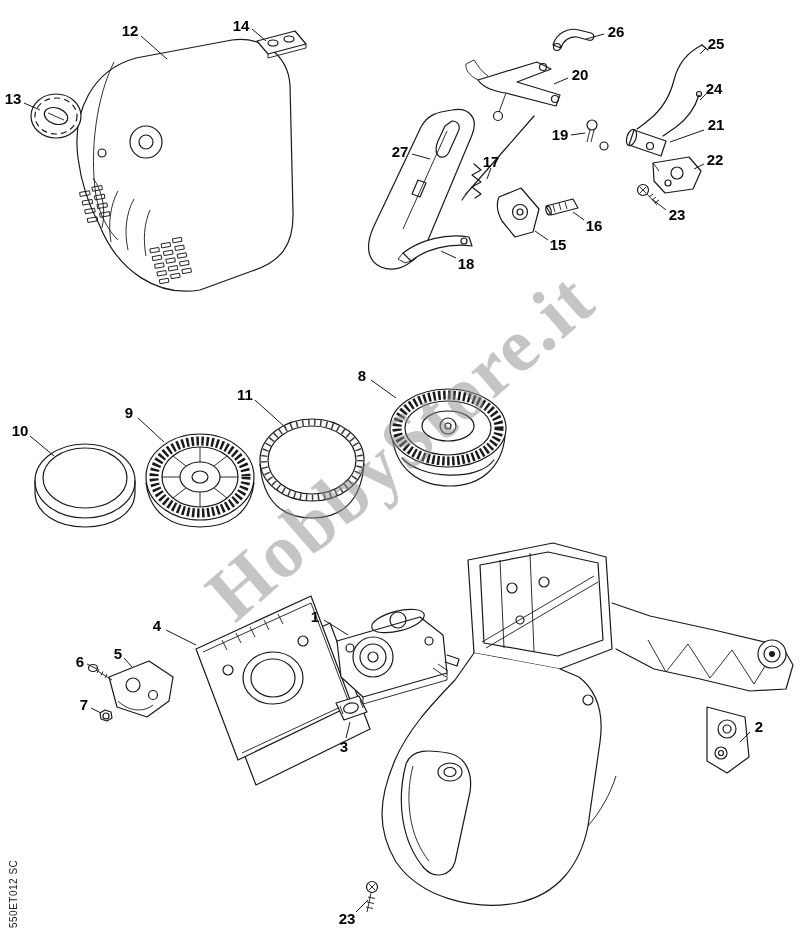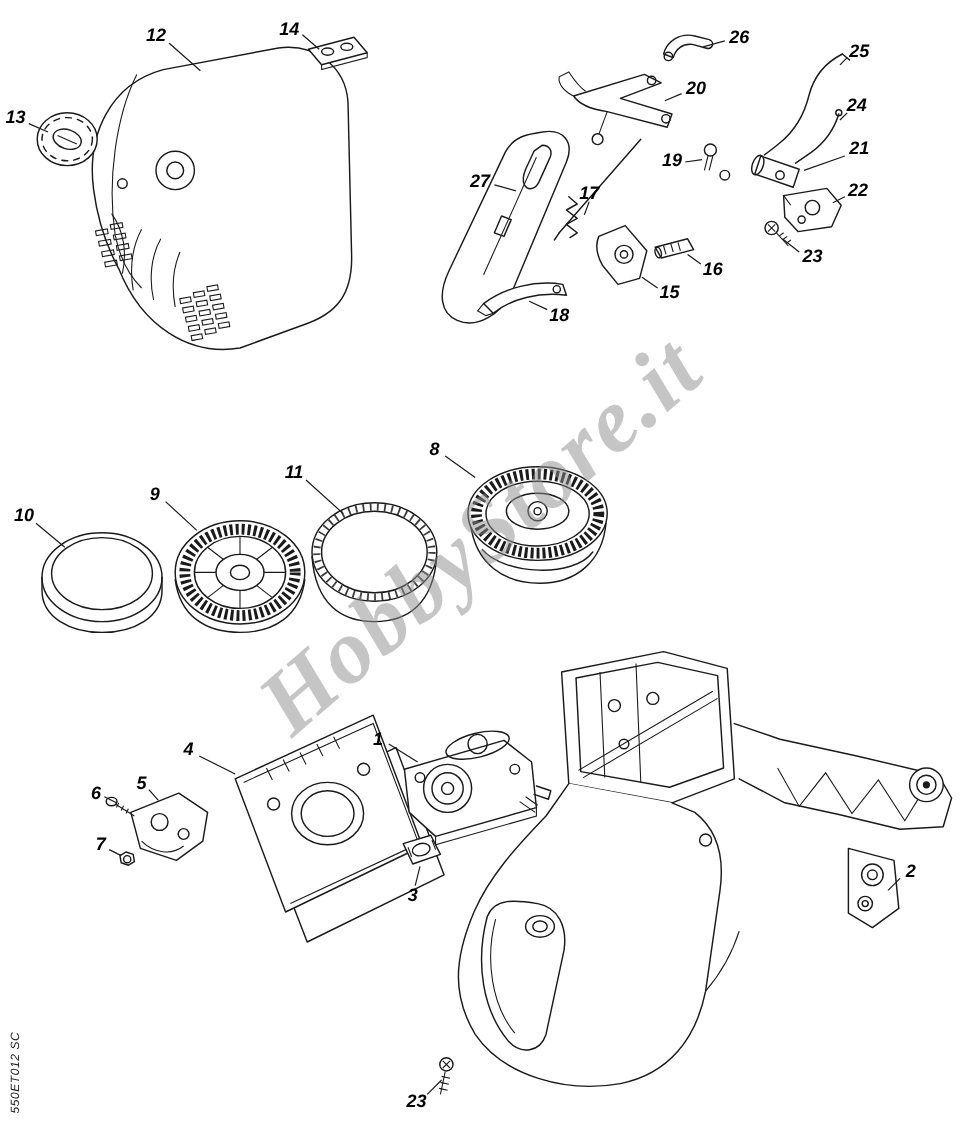--- a/index.html
+++ b/index.html
@@ -1,20 +1,19 @@
 <!DOCTYPE html>
 <html><head>
 <meta charset="utf-8">
 <style>
   html,body { margin:0; padding:0; background:#ffffff; }
   #stage {
     position:relative; width:800px; height:936px;
     background:#ffffff; overflow:hidden;
     font-family:"Liberation Sans", sans-serif;
-    font-style:italic;
   }
   #diagram-svg { position:absolute; left:0; top:0; }
   .part    { stroke:#1a1a1a; fill:#ffffff; stroke-width:1.2; stroke-linejoin:round; stroke-linecap:round; }
   .thin    { stroke:#1a1a1a; fill:none; stroke-width:1.2; stroke-linejoin:round; stroke-linecap:round; }
   .hair    { stroke:#1a1a1a; fill:none; stroke-width:0.9; }
   .pleat   { stroke:#1a1a1a; fill:none; stroke-width:9; stroke-dasharray:2.5 2.5; }
   .texture { stroke:#1a1a1a; fill:none; stroke-width:6; stroke-dasharray:1.5 4.5; opacity:0.85; }
   .leader  { stroke:#1a1a1a; stroke-width:1; }
   .callout {
     font-family:"Liberation Sans", sans-serif; font-size:15px; font-weight:bold;

